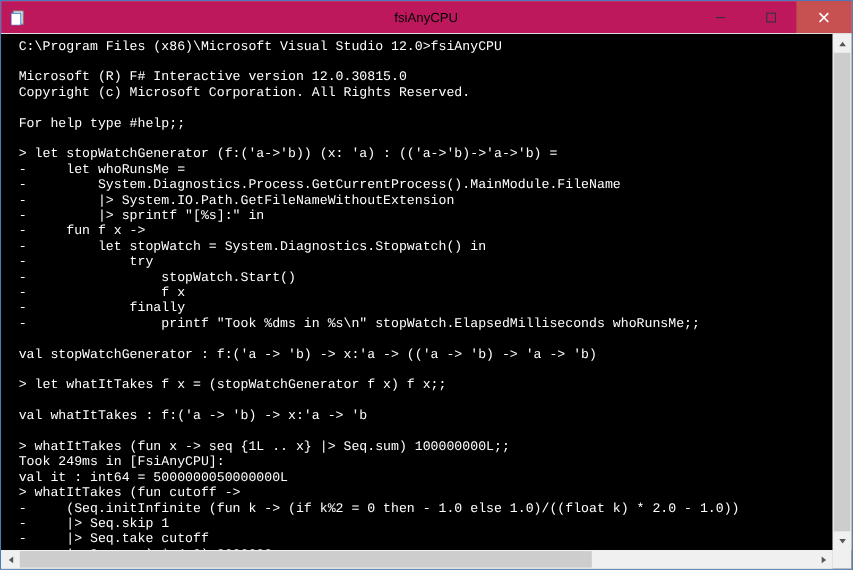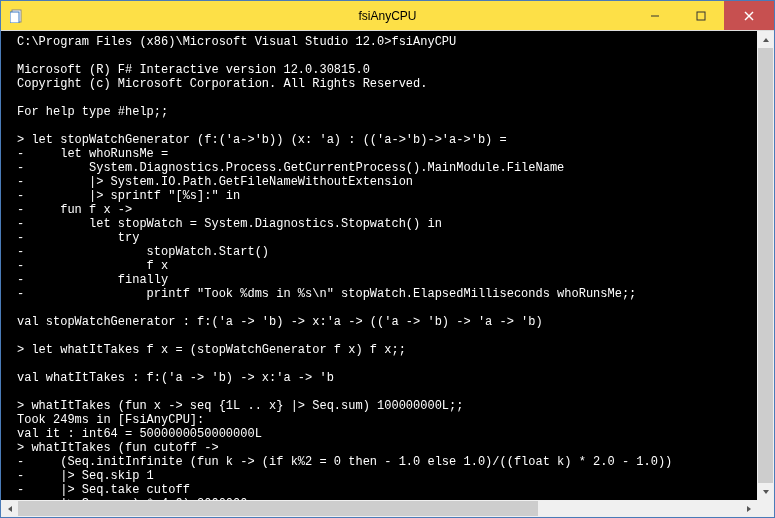--- a/index.html
+++ b/index.html
@@ -6,21 +6,21 @@
   body {
     font-family: Consolas, monospace;
     background: #fff;
     width: 775px;
     height: 518px;
     overflow: hidden;
     border: 1px solid #4a7bb8;
   }
   .titlebar {
     height: 30px;
-    background: #fde047;
+    background: #be185d;
     border-bottom: 1px solid #ddd;
     display: flex;
     align-items: center;
     position: relative;
     text-decoration: underline;
   }
   .app-icon {
     width: 16px;
     height: 16px;
     margin-left: 8px;

